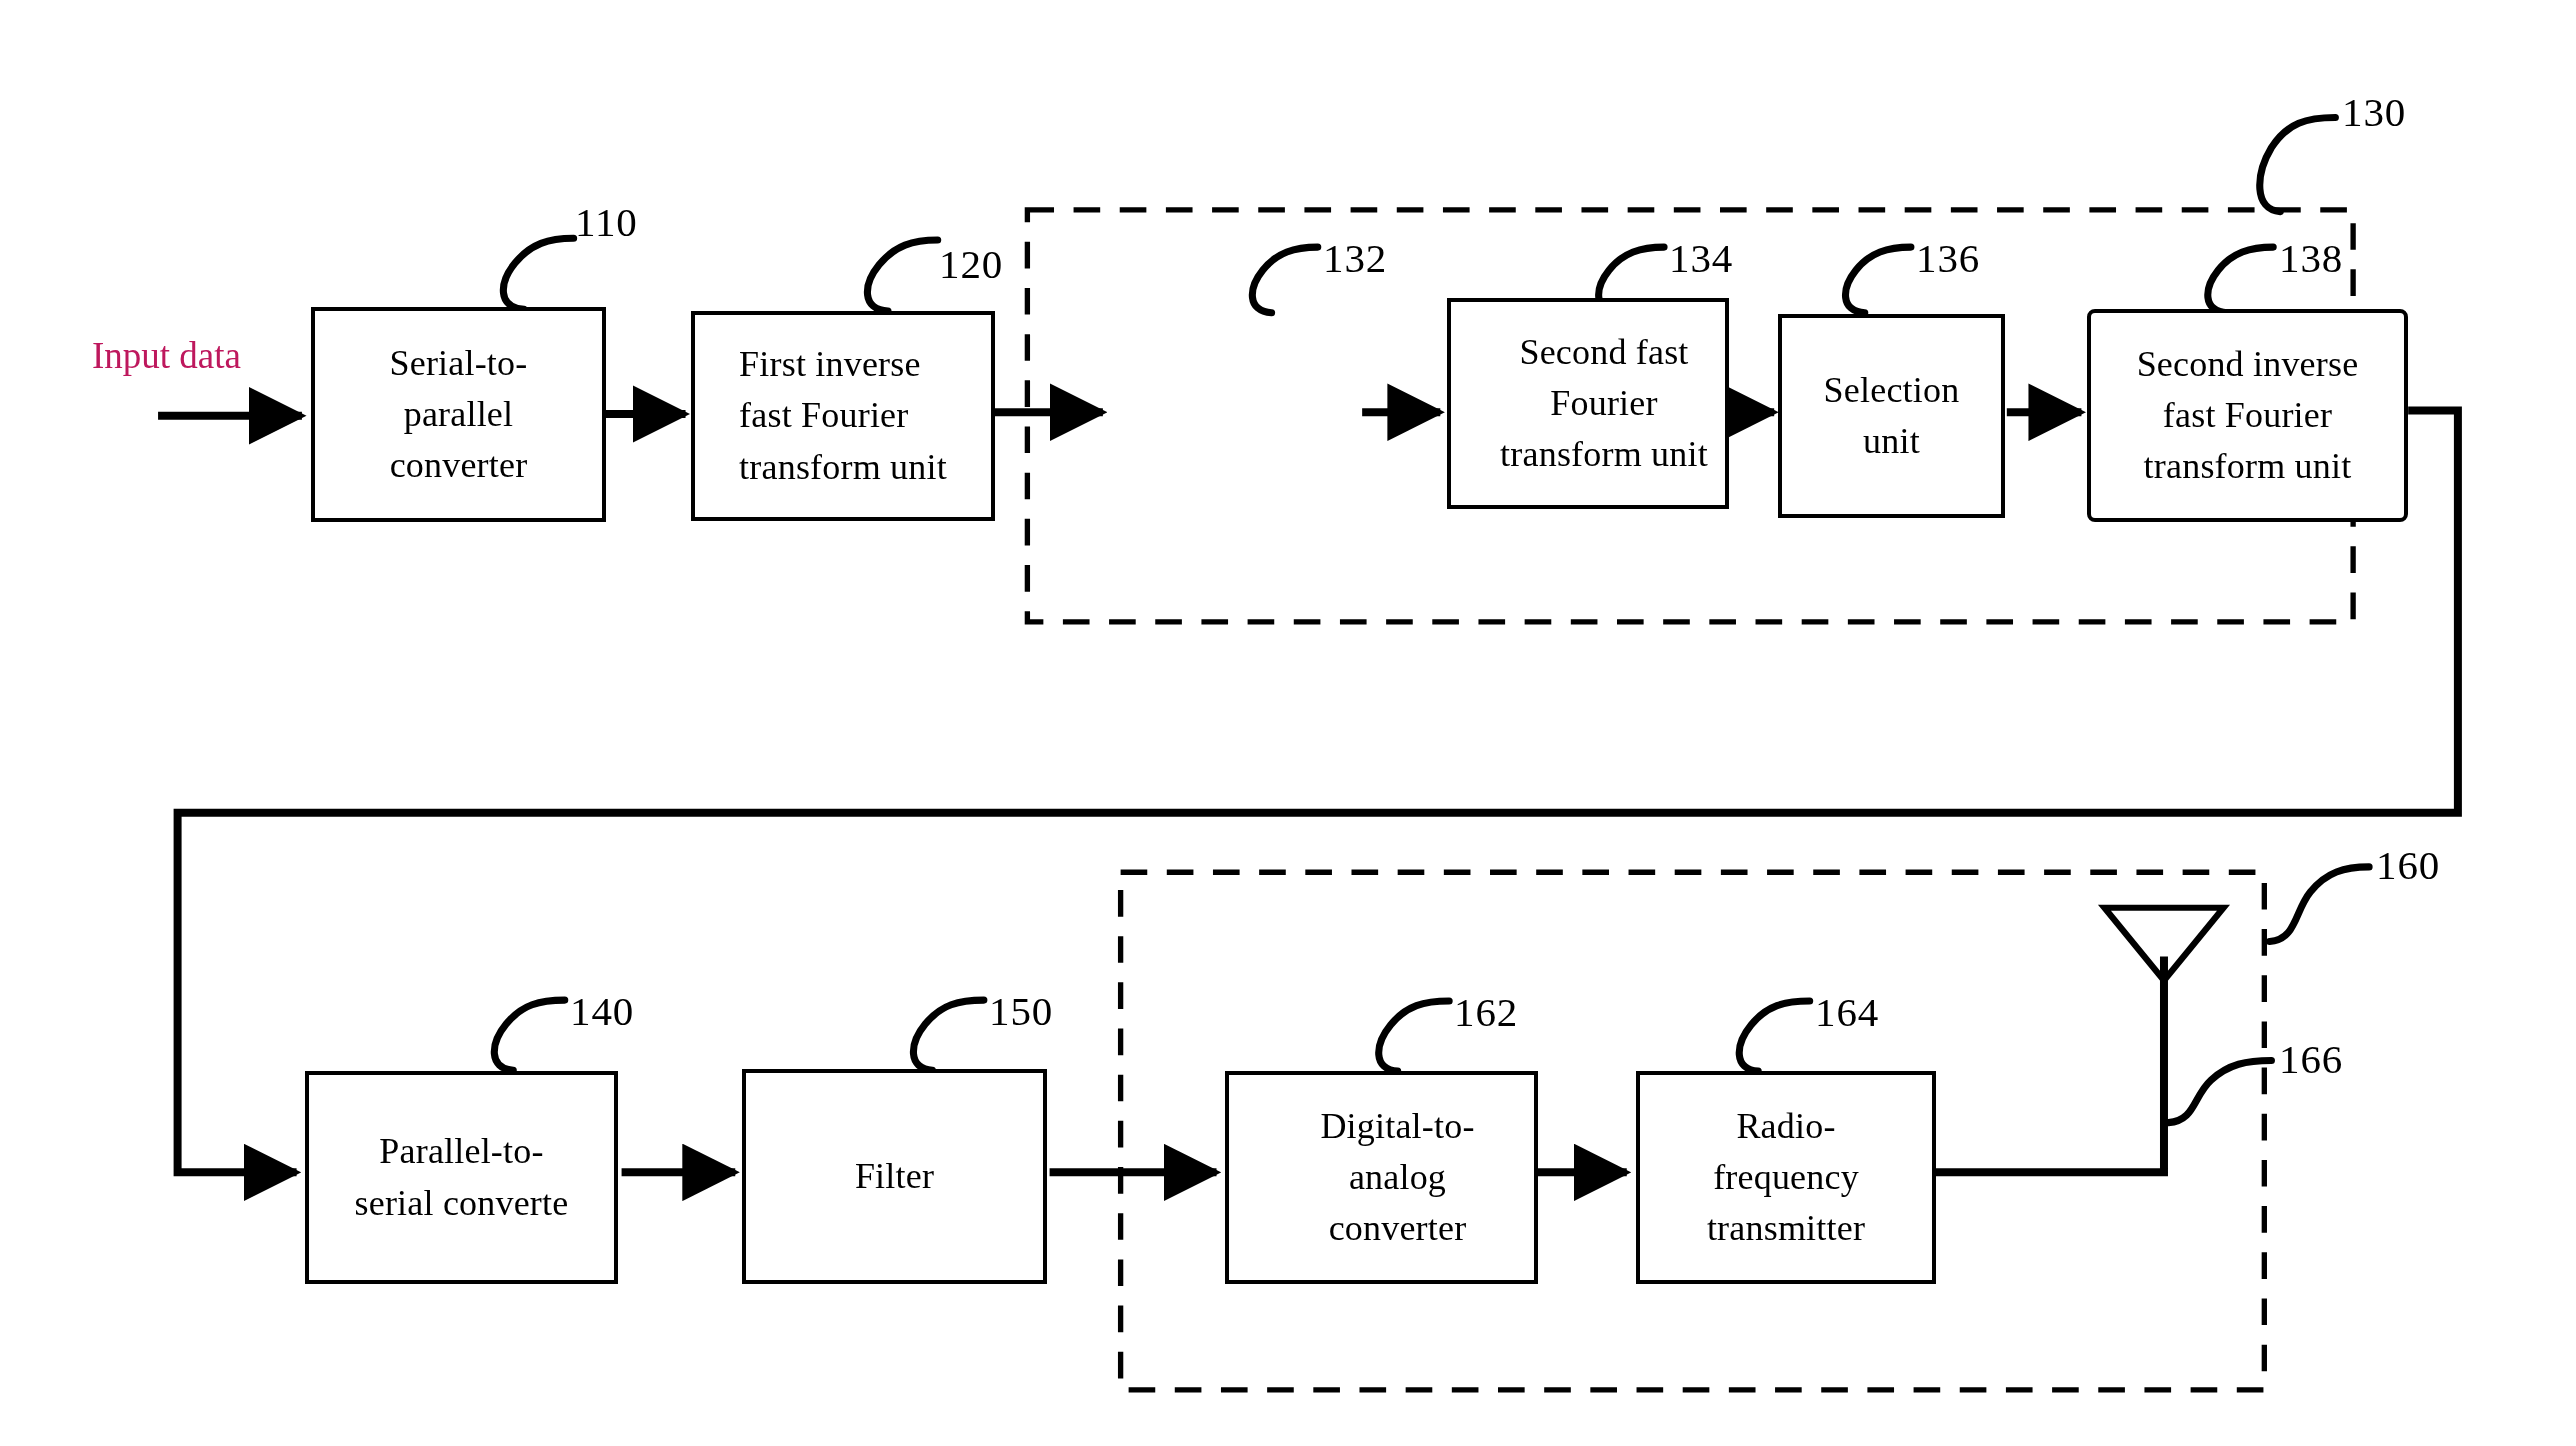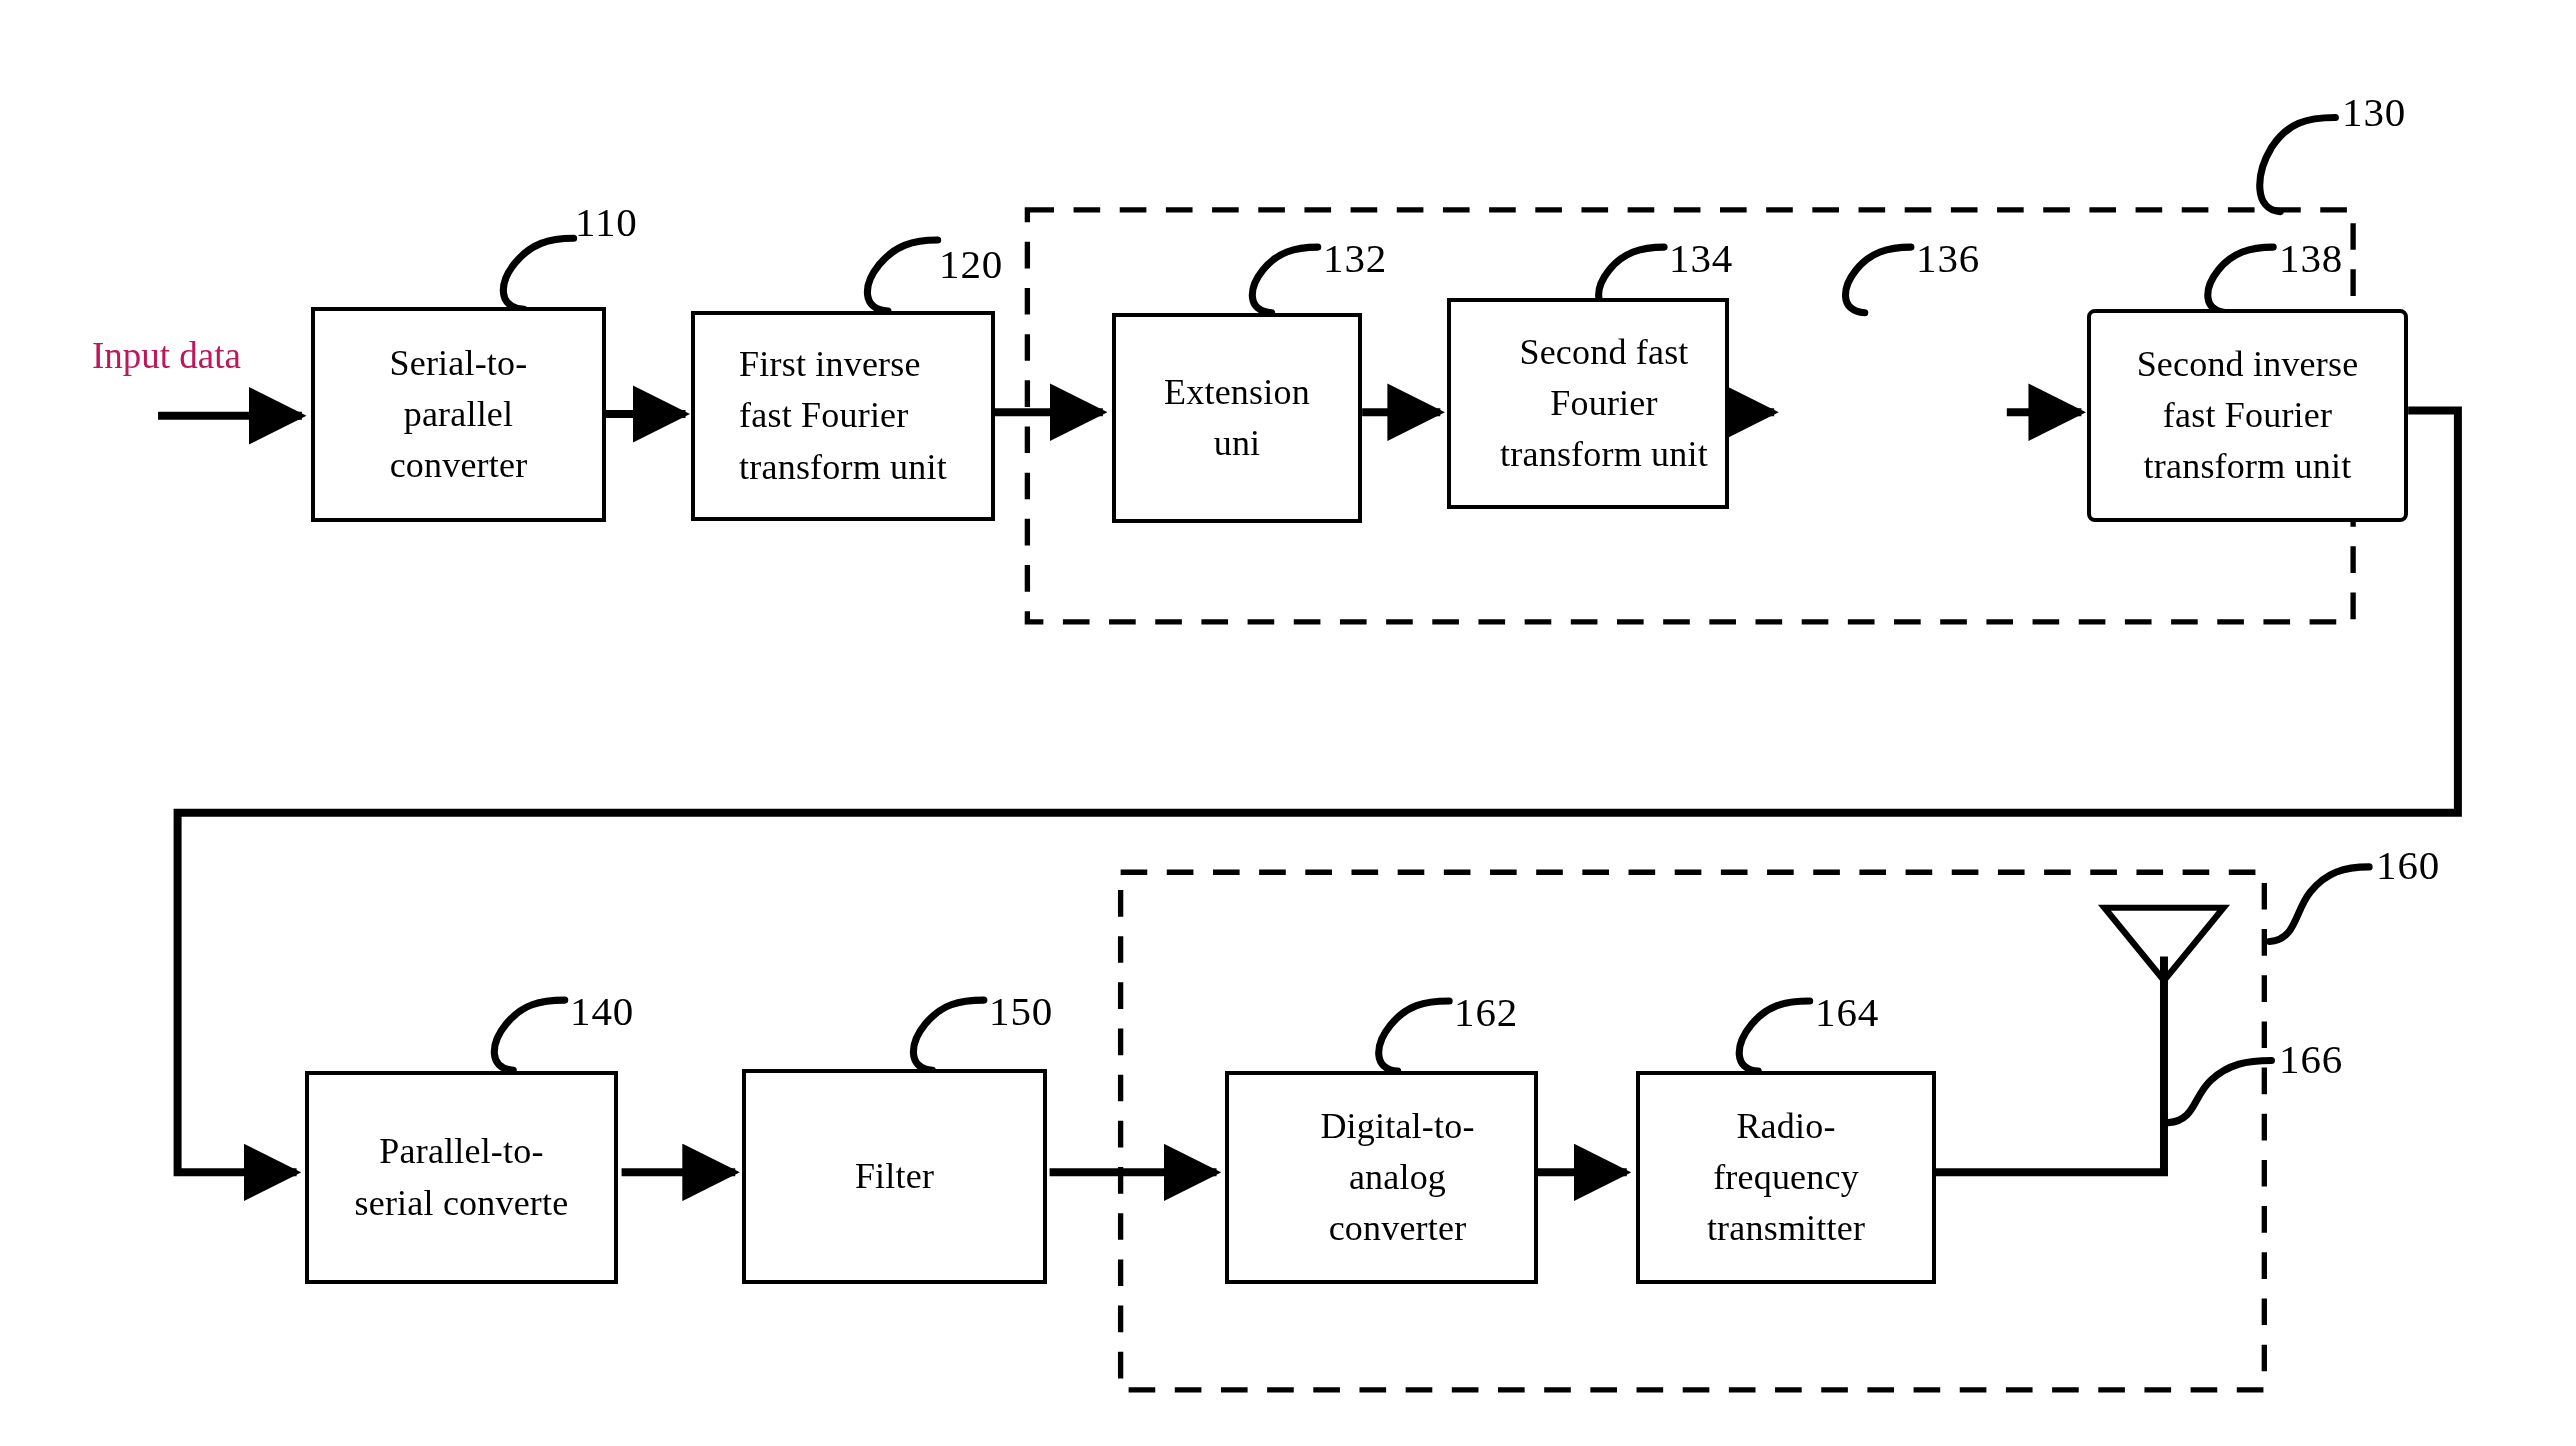--- a/index.html
+++ b/index.html
@@ -112,35 +112,35 @@
   </div>
 
   <div class="blk" style="left:691px; top:311px; width:304px; height:210px; font-size:36px;">
     <span style="text-align:left;">
       <span>First inverse</span>
       <span>fast Fourier</span>
       <span>transform unit</span>
     </span>
   </div>
 
-  <div class="blk" style="left:1112px; top:313px; width:250px; height:210px;">
-    <span>
-      <span>Extension</span>
-      <span>uni</span>
-    </span>
-  </div>
 
   <div class="blk" style="left:1447px; top:298px; width:282px; height:211px;padding-left:32px;">
     <span>
       <span>Second fast</span>
       <span>Fourier</span>
       <span>transform unit</span>
     </span>
   </div>
 
+  <div class="blk" style="left:1778px; top:314px; width:227px; height:204px;">
+    <span>
+      <span>Selection</span>
+      <span>unit</span>
+    </span>
+  </div>
 
   <div class="blk" style="left:2087px; top:309px; width:321px; height:213px;border-radius:8px;">
     <span>
       <span>Second inverse</span>
       <span>fast Fourier</span>
       <span>transform unit</span>
     </span>
   </div>
 
   <div class="blk" style="left:305px; top:1071px; width:313px; height:213px;">

